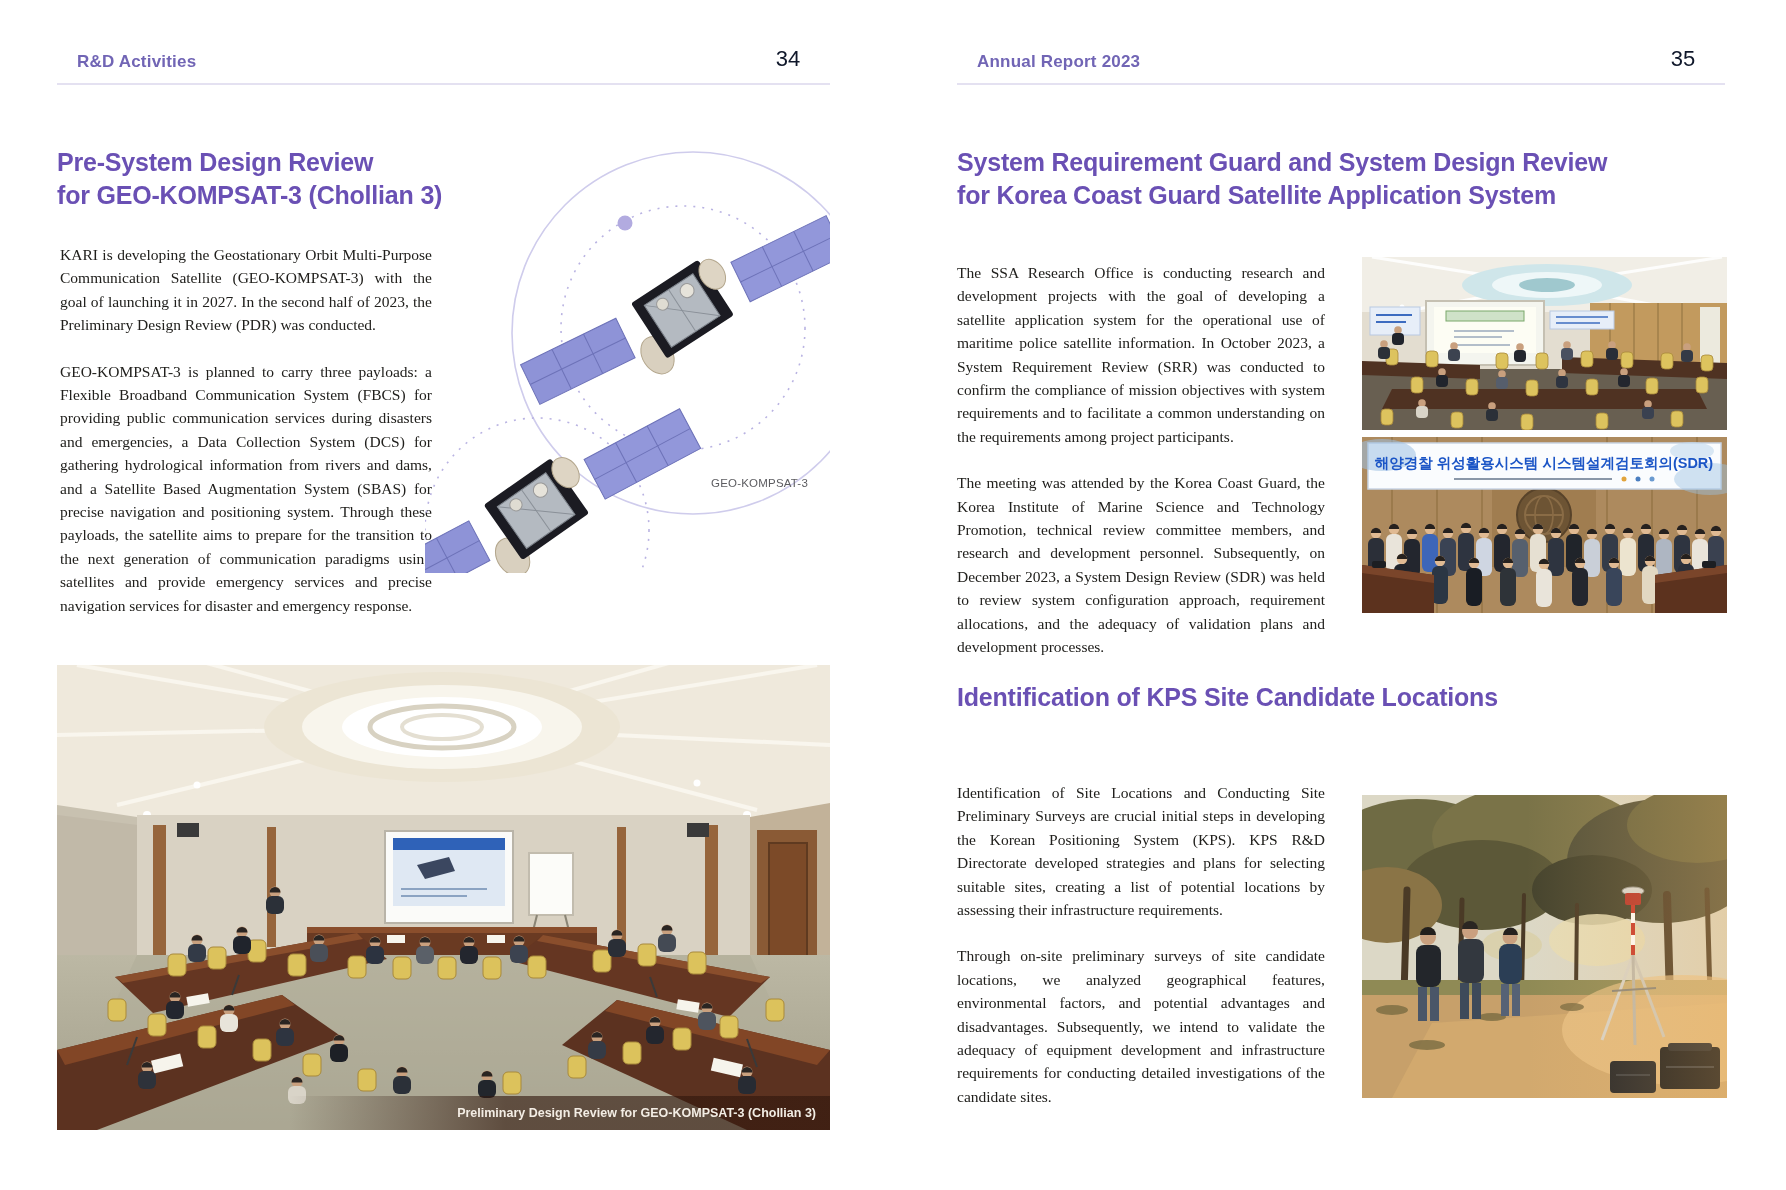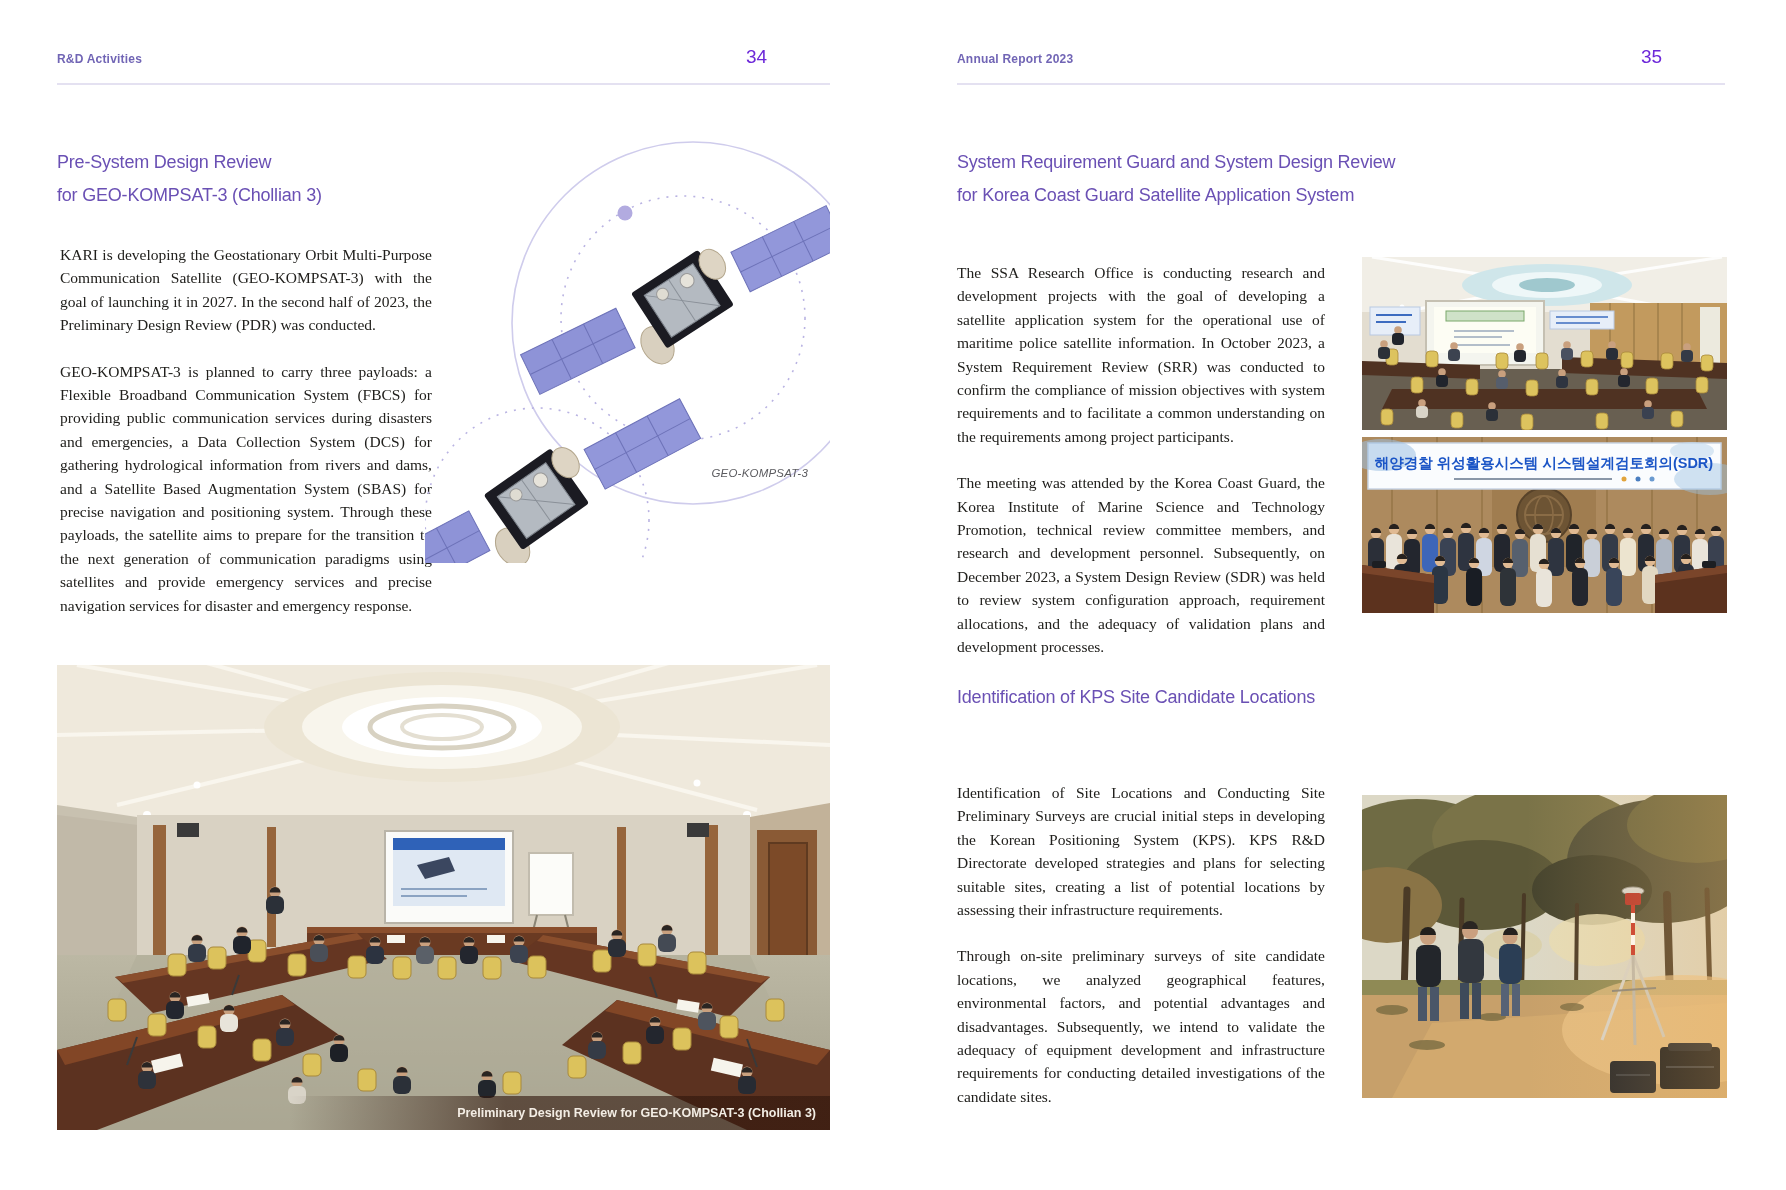--- a/index.html
+++ b/index.html
@@ -1,22 +1,22 @@
 <!DOCTYPE html>
 <html><head>
 <meta charset="utf-8">
 <style>
   html,body{margin:0;padding:0;background:#ffffff;}
   .spread{position:relative;width:1786px;height:1190px;background:#fff;overflow:hidden;
           font-family:"Liberation Sans",sans-serif;}
   .abs{position:absolute;}
-  .runhead{font-size:12px;font-weight:700;color:#7165b5;letter-spacing:.2px;}
-  .pagenum{font-size:19px;color:#6d28d9;text-align:left;width:84px;}
+  .runhead{font-size:17px;font-weight:700;color:#7165b5;letter-spacing:.2px;margin-left:20px;}
+  .pagenum{font-size:22px;color:#0f172a;text-align:center;width:84px;}
   .rule{height:2px;background:#e4e1f1;}
-  .title{font-size:18px;font-weight:400;color:#6a50b4;line-height:33px;letter-spacing:-.2px;}
+  .title{font-size:25px;font-weight:700;color:#6a50b4;line-height:33px;letter-spacing:-.2px;}
   .title span{display:block;}
   .bodycol{font-family:"Liberation Serif",serif;font-size:15.5px;line-height:23.4px;
            color:#21201d;text-align:justify;}
   .bodycol p{margin:0 0 23px 0;}
   .illus-caption{font-size:11.5px;color:#5c5c60;text-align:right;letter-spacing:.2px;}
   figure{margin:0;}
   .photo{overflow:hidden;background:#fde047;}
   .photo svg{display:block;}
   .photo-caption-strip{position:absolute;left:0;right:0;bottom:0;height:34px;line-height:34px;
       background:linear-gradient(90deg,rgba(60,30,18,0) 30%,rgba(48,22,12,.62) 58%);
@@ -34,21 +34,21 @@
   <h1 class="abs title" style="left:57px;top:146px;margin:0;">
     <span>Pre-System Design Review</span>
     <span>for GEO-KOMPSAT-3 (Chollian 3)</span>
   </h1>
 
   <div class="abs bodycol" style="left:60px;top:243px;width:372px;">
     <p>KARI is developing the Geostationary Orbit Multi-Purpose Communication Satellite (GEO-KOMPSAT-3) with the goal of launching it in 2027. In the second half of 2023, the Preliminary Design Review (PDR) was conducted.</p>
     <p>GEO-KOMPSAT-3 is planned to carry three payloads: a Flexible Broadband Communication System (FBCS) for providing public communication services during disasters and emergencies, a Data Collection System (DCS) for gathering hydrological information from rivers and dams, and a Satellite Based Augmentation System (SBAS) for precise navigation and positioning system. Through these payloads, the satellite aims to prepare for the transition to the next generation of communication paradigms using satellites and provide emergency services and precise navigation services for disaster and emergency response.</p>
   </div>
 
-  <div class="abs" style="left:425px;top:118px;width:405px;height:445px;font-style:italic;">
+  <div class="abs" style="left:425px;top:128px;width:405px;height:445px;">
     <svg width="405" height="445" viewBox="0 0 405 445">
       <defs>
         <g id="sat">
           <g transform="rotate(7)">
             <rect x="-170" y="-22" width="106" height="44" fill="#8e93d7" stroke="#6d72b8" stroke-width="1"></rect>
             <line x1="-170" y1="0" x2="-64" y2="0" stroke="#6d72b8" stroke-width="1"></line>
             <line x1="-135" y1="-22" x2="-135" y2="22" stroke="#6d72b8" stroke-width="1"></line>
             <line x1="-100" y1="-22" x2="-100" y2="22" stroke="#6d72b8" stroke-width="1"></line>
             <rect x="64" y="-22" width="106" height="44" fill="#9297da" stroke="#6d72b8" stroke-width="1"></rect>
             <line x1="64" y1="0" x2="170" y2="0" stroke="#6d72b8" stroke-width="1"></line>

